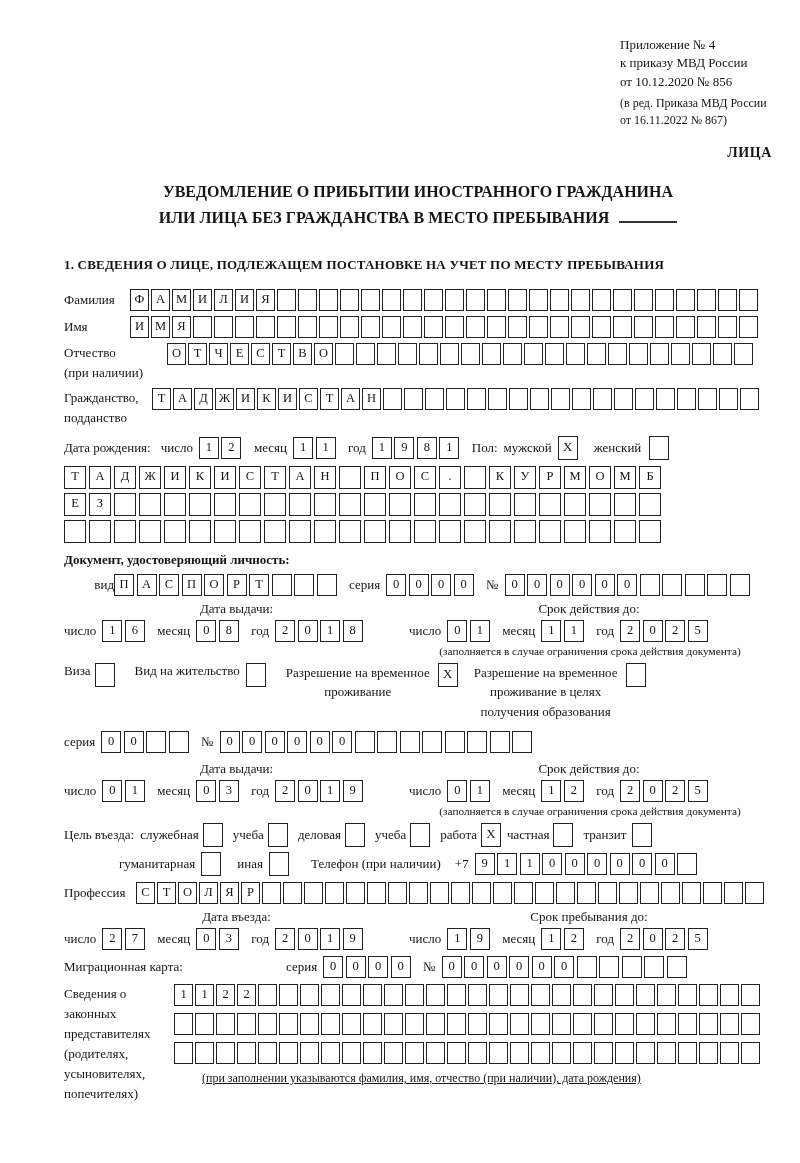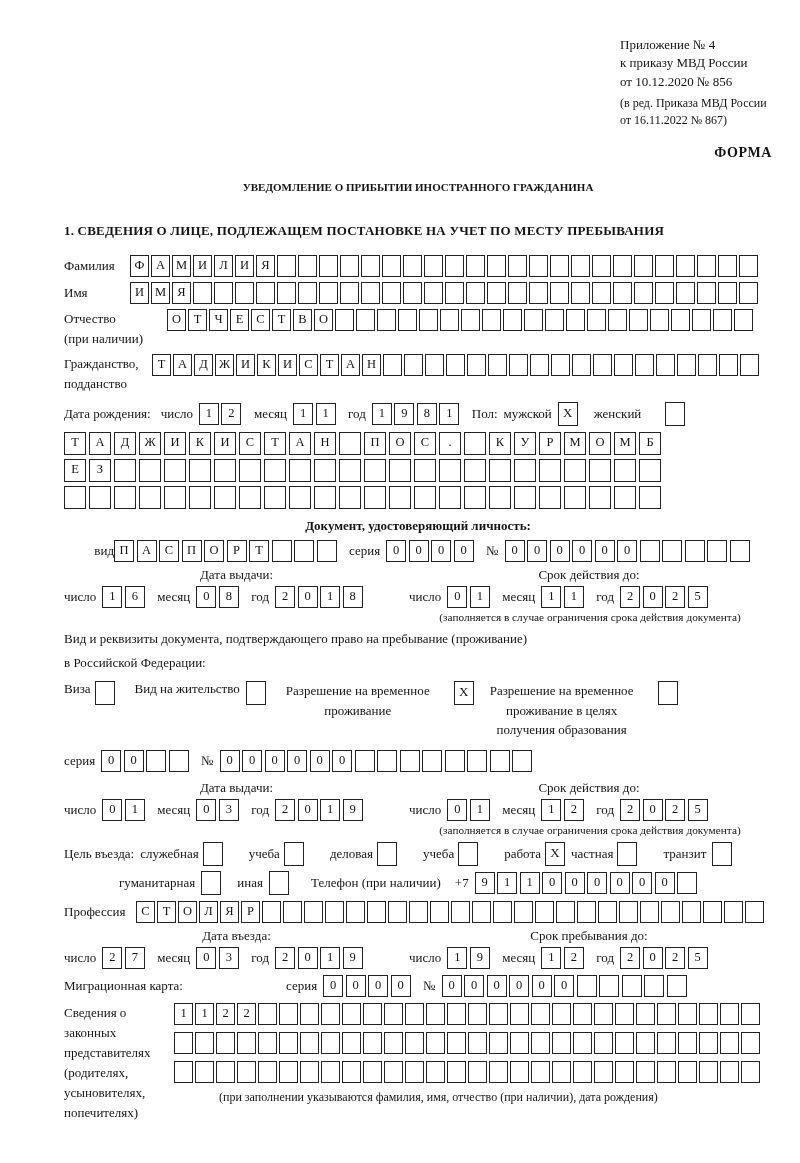--- a/index.html
+++ b/index.html
@@ -6,21 +6,21 @@
   html,body { margin:0; padding:0; background:#ffffff; }
   .page {
     width:800px; height:1163px; margin:0 auto; background:#fff; color:#151515;
     font-family:"Liberation Serif","DejaVu Serif",serif; font-size:13px;
     padding:36px 28px 0 64px; overflow:hidden; position:relative;
   }
   
   .annex { margin-left:556px; line-height:1.42; }
   .annex-note { margin-top:4px; font-size:12px; line-height:1.42; }
   .forma { text-align:right; font-weight:bold; font-size:14px; margin-top:16px; letter-spacing:.6px; }
-  .title { text-align:center; font-weight:bold; font-size:11px; line-height:1.6; margin-top:18px; }
+  .title { text-align:center; font-weight:bold; font-size:16px; line-height:1.6; margin-top:18px; }
   .uline { display:inline-block; width:58px; border-bottom:2px solid #333; margin-left:10px; height:4px; }
   .sect { font-weight:bold; font-size:13px; margin-top:26px; margin-bottom:16px; letter-spacing:.2px; }
 
   
   .frow { display:flex; align-items:center; margin-bottom:5px; }
   .frow.top { align-items:flex-start; }
   .lbl { flex-shrink:0; }
   .w66 { width:66px; } .w88 { width:88px; } .w103 { width:103px; }
   .w72 { width:72px; } .w50 { width:50px;text-align:right; } .w222 { width:222px; }
   .lblblock { flex-shrink:0; line-height:20px; }
@@ -35,36 +35,36 @@
   }
   .lg .cell { width:20px; height:22px; margin-right:2.5px; }
   .place .cell { width:22px; height:23px; margin-right:3px; }
   .cb .cell { width:20px; height:24px; font-size:13px; line-height:20px; }
 
   .dlbl { margin:0 6px 0 10px; flex-shrink:0; }
   .dlbl:first-child { margin-left:0; }
   .nlm { margin-left:0 !important; }
 
   
-  .center-b { text-align:center; font-weight:bold; font-size:13px; margin:2px 0 6px 0; }
+  .center-b { text-align:left; font-weight:bold; font-size:13px; margin:2px 0 6px 0; }
 
   
   .dates { margin-top:2px; }
   .dhead { display:flex; font-size:13px; margin-bottom:3px; }
   .dhead .dcol-l { width:345px; text-align:center; }
   .dhead .dcol-r { width:360px; text-align:center; }
   .drow { display:flex; }
   .dcol-l { width:345px; } .dcol-r { width:360px; }
   .dflex { display:flex; align-items:center; }
   .dnote { margin-left:345px; width:362px; text-align:center; font-size:11.3px; margin-top:3px; }
 
   .intro { line-height:1.85; margin-top:4px; }
   .optlines { text-align:center; line-height:1.5; flex-shrink:0; }
   .optlbl { flex-shrink:0; }
-  .mr4{margin-right:4px;} .mr6{margin-right:6px;} .mr8{margin-right:24px;}
+  .mr4{margin-right:4px;} .mr6{margin-right:6px;} .mr8{margin-right:8px;}
   .mr14{margin-right:14px;} .mr18{margin-right:18px;} .mr20{margin-right:20px;}
   .mt6{margin-top:6px;} .mt8{margin-top:8px;} .mb8{margin-bottom:8px;}
   .opts { margin:6px 0 10px 0; }
   .indent55 { margin-left:55px; }
   .footnote { font-size:12px; margin-left:150px; margin-top:2px; }
 </style>
 </head>
 <body>
 
 <div class="page">
@@ -72,24 +72,25 @@
   <div class="annex">
     <div>Приложение № 4</div>
     <div>к приказу МВД России</div>
     <div>от 10.12.2020 № 856</div>
     <div class="annex-note">
       <div>(в ред. Приказа МВД России</div>
       <div>от 16.11.2022 № 867)</div>
     </div>
   </div>
 
-  <div class="forma">ФОРМА</div>
+  <div class="forma">ЛИЦА</div>
 
   <div class="title">
     <div>УВЕДОМЛЕНИЕ О ПРИБЫТИИ ИНОСТРАННОГО ГРАЖДАНИНА</div>
+    <div><span>ИЛИ ЛИЦА БЕЗ ГРАЖДАНСТВА В МЕСТО ПРЕБЫВАНИЯ</span><span class="uline"></span></div>
   </div>
 
   <div class="sect">1. СВЕДЕНИЯ О ЛИЦЕ, ПОДЛЕЖАЩЕМ ПОСТАНОВКЕ НА УЧЕТ ПО МЕСТУ ПРЕБЫВАНИЯ</div>
 
   <div class="frow">
     <span class="lbl w66">Фамилия</span>
     <span class="grid">
         <span class="cell">Ф</span>
         <span class="cell">А</span>
         <span class="cell">М</span>
@@ -427,24 +428,20 @@
             <span class="cell">2</span>
             <span class="cell">0</span>
             <span class="cell">2</span>
             <span class="cell">5</span>
           </span>
       </div>
     </div>
     <div class="dnote">(заполняется в случае ограничения срока действия документа)</div>
   </div>
 
-  <div class="intro">
-    <div>Вид и реквизиты документа, подтверждающего право на пребывание (проживание)</div>
-    <div>в Российской Федерации:</div>
-  </div>
 
   <div class="frow top opts">
     <span class="optlbl mr4">Виза</span>
     <span class="grid cb mr18">
         <span class="cell"></span>
       </span>
     <span class="optlbl mr6">Вид на жительство</span>
     <span class="grid cb mr18">
         <span class="cell"></span>
       </span>
@@ -798,17 +795,17 @@
           <span class="cell"></span>
           <span class="cell"></span>
           <span class="cell"></span>
           <span class="cell"></span>
           <span class="cell"></span>
           <span class="cell"></span>
           <span class="cell"></span>
           <span class="cell"></span>
           <span class="cell"></span>
         </div>
-      <div class="footnote" style="margin-left:45px;">(при заполнении указываются фамилия, имя, отчество (при наличии), дата рождения)</div>
+      <div class="footnote" style="margin-left:28px;text-decoration:underline;">(при заполнении указываются фамилия, имя, отчество (при наличии), дата рождения)</div>
     </span>
   </div>
 
 </div>
 
 </body></html>

